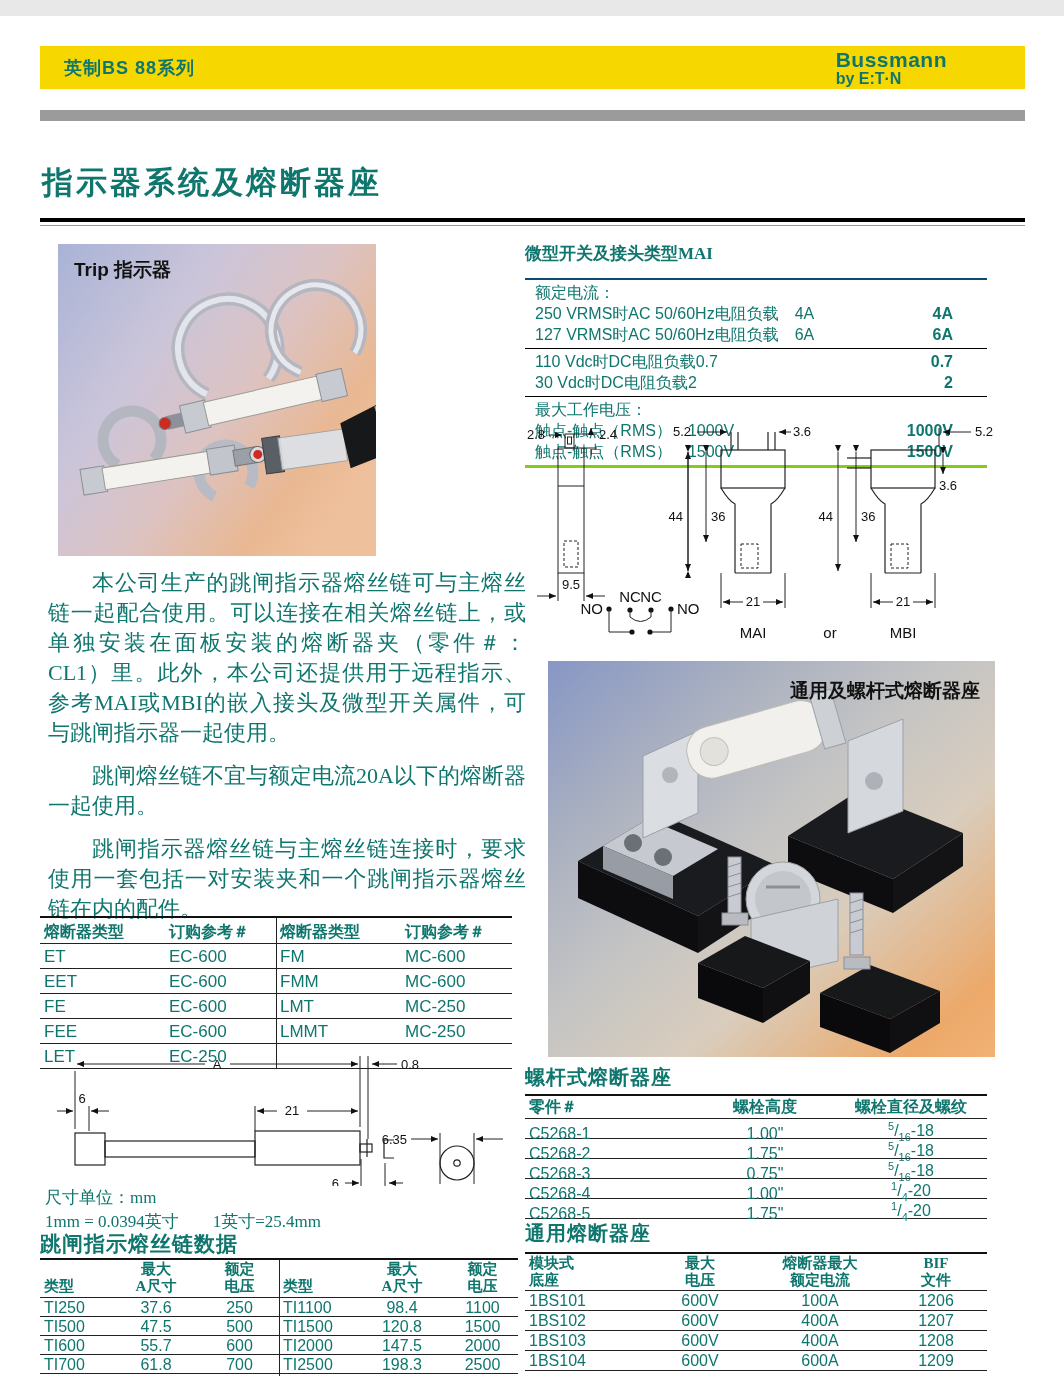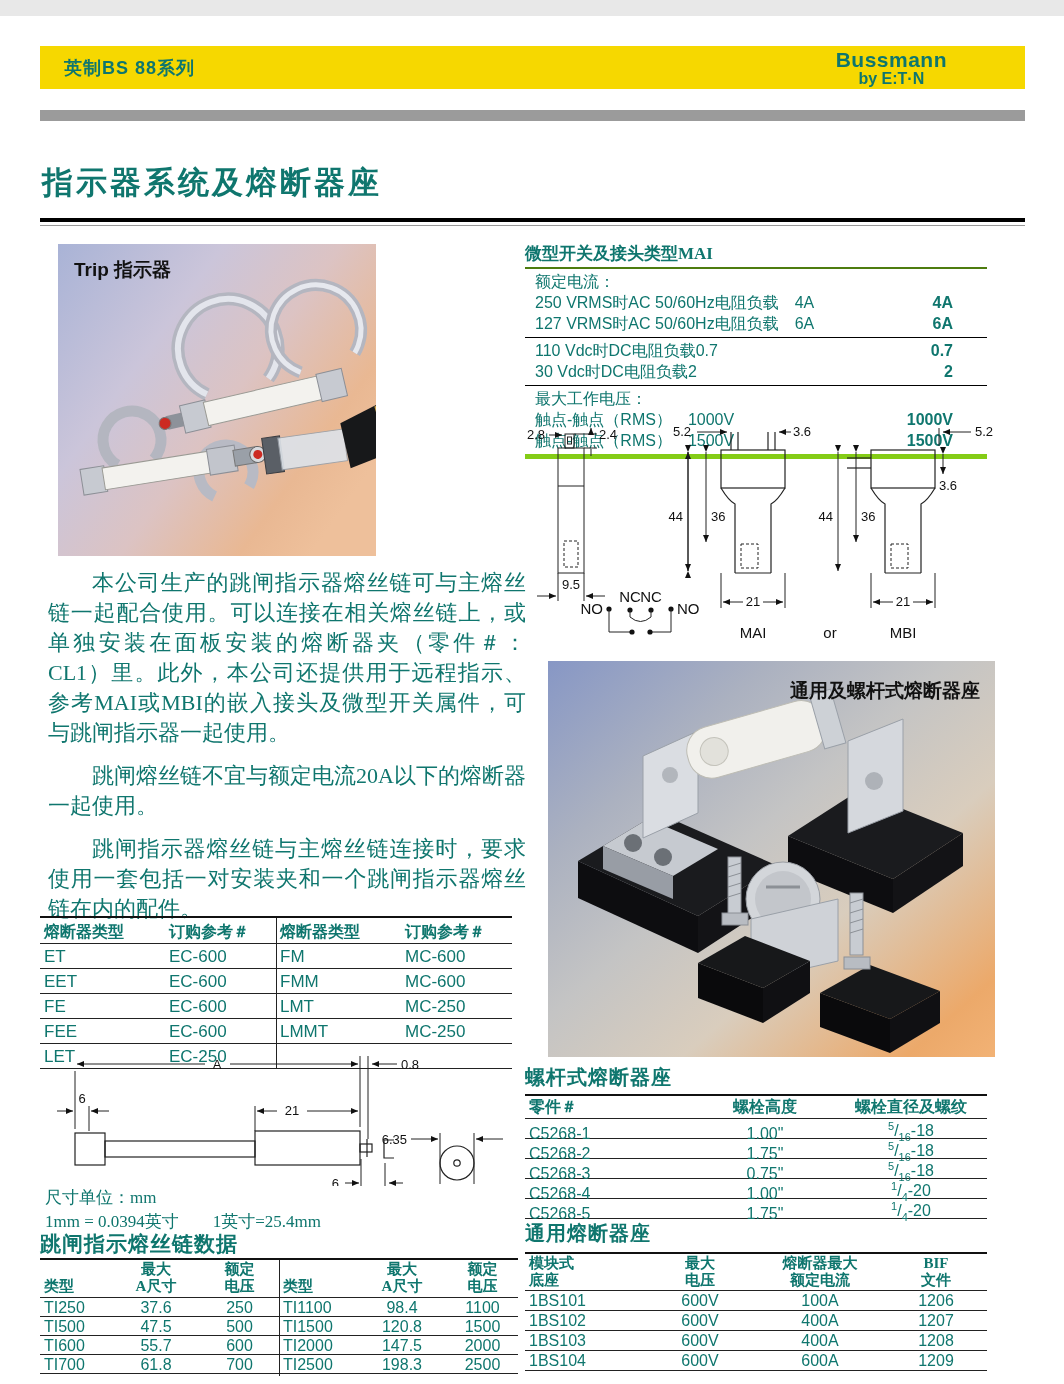--- a/index.html
+++ b/index.html
@@ -4,41 +4,41 @@
 <style>
   html,body{margin:0;padding:0;background:#e8e8e8;}
   .page{position:relative;width:1064px;height:1384px;background:#ffffff;margin:16px auto;
         font-family:"Liberation Sans",sans-serif;color:#0f766e;overflow:hidden;text-decoration:underline;}
   .abs{position:absolute;}
 
   
   .brandbar{left:40px;top:30px;width:985px;height:43px;background:#F6D800;display:flex;
             align-items:center;justify-content:space-between;padding:0;box-sizing:border-box;}
   .series{font-size:18px;font-weight:bold;margin-left:24px;letter-spacing:1px;}
-  .brand{margin-right:78px;line-height:1;text-align:center;}
+  .brand{margin-right:78px;line-height:1;text-align:left;}
   .brand .bname{font-size:21px;font-weight:bold;letter-spacing:.5px;}
   .brand .bby{font-size:16px;font-weight:bold;margin-top:1px;}
   .graybar{left:40px;top:94px;width:985px;height:11px;background:#9B9B9B;}
   .botbar{left:55px;top:1376px;width:950px;height:6px;background:#9B9B9B;}
 
   .pagetitle{left:42px;top:146px;font-family:"Liberation Serif",serif;font-weight:bold;
              font-size:31px;letter-spacing:3px;}
   .titlerule{left:40px;top:202px;width:985px;height:4px;background:#000;}
   .titlerule2{left:40px;top:209px;width:985px;height:1px;background:#999;}
 
   
   .photo{overflow:hidden;padding-left:8px;}
   .photo svg{display:block;}
 
   
   .maispec{left:525px;top:226px;width:462px;font-size:16px;}
   .maispec .t{font-weight:bold;font-size:17px;font-family:"Liberation Serif",serif;
-              padding-bottom:2px;border-bottom:2px solid #4d7c0f;}
+              padding-bottom:13px;border-bottom:2px solid #0c4a6e;}
   .maispec .grp{border-bottom:1px solid #000;padding:2px 0 3px 0;}
-  .maispec .grp:last-child{border-bottom:5px solid #84cc16;}
+  .maispec .grp:last-child{border-bottom:3px solid #84cc16;}
   .maispec .r{display:flex;justify-content:space-between;line-height:21px;}
   .maispec .r .lab{padding-left:10px;}
   .maispec .r .val{font-weight:bold;padding-right:34px;}
 
   
   .bodytext{left:48px;top:552px;width:478px;font-family:"Liberation Serif",serif;
             font-size:22px;line-height:30px;text-align:justify;}
   .bodytext p{margin:0 0 13px 0;text-indent:2em;}
 
   

